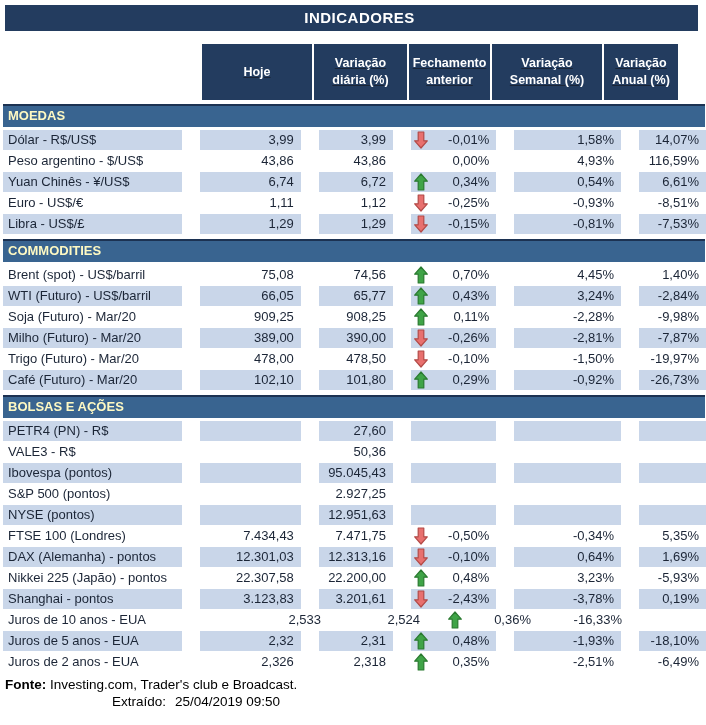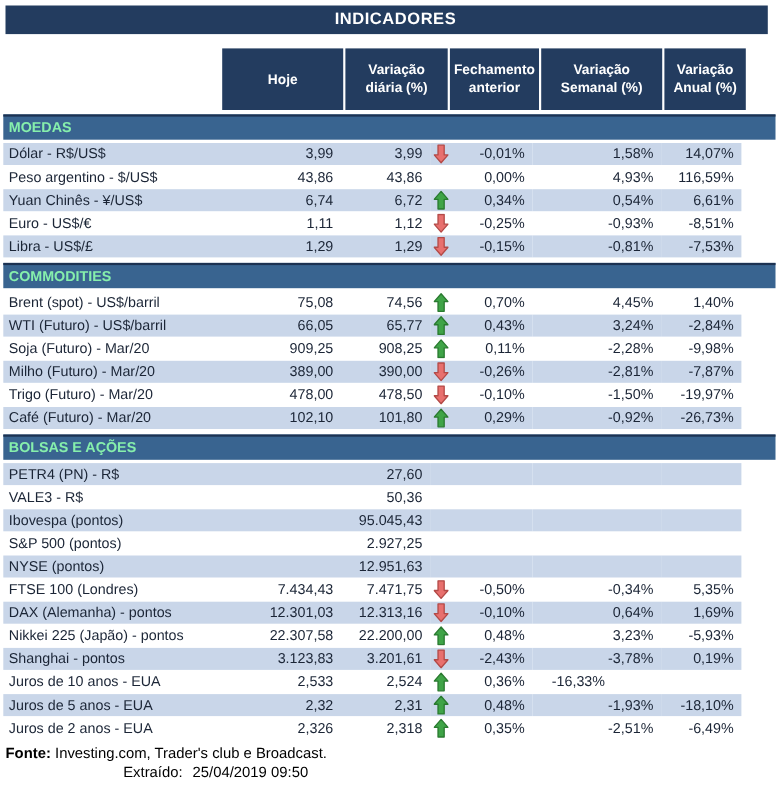--- a/index.html
+++ b/index.html
@@ -7,36 +7,36 @@
   body { font-family:"Liberation Sans", sans-serif; }
   .sheet{
     position:relative; width:706px; height:725px; background:#fff; overflow:hidden;
     color:var(--text-dark);
   }
   .title-bar{
     margin:5px 8px 0 5px; height:26px; background:var(--header-navy);
     color:#fff; font-weight:bold; font-size:15px; letter-spacing:.5px;
     text-align:center; line-height:26px;padding-left:16px;
   }
-  .header-row{ display:flex; gap:2px; margin:13px 0 0 3px; height:56px; }
+  .header-row{ display:flex; gap:2px; margin:13px 0 0 3px; height:56px;text-decoration:underline; }
   .header-spacer{ width:197px; }
   .header-cell{
     background:var(--header-navy); color:#fff; font-weight:bold; font-size:12.5px;
     display:flex; align-items:center; justify-content:center; text-align:center;
     padding:0 8px; line-height:1.35;
   }
   .hc-hoje{ width:110px; } .hc-fech{ width:81px; } .hc-diaria{ width:93px; padding:0 4px; }
   .hc-semanal{ width:110px; } .hc-anual{ width:74px; }
 
   .section-band{
     margin:4px 1px 3px 3px; width:702px; height:23px;
     background:var(--section-blue); border-top:2px solid var(--section-border);
-    color:#86efac; font-weight:bold; font-size:13px; line-height:20px; padding-left:5px;
+    color:#fef9c3; font-weight:bold; font-size:13px; line-height:20px; padding-left:5px;
   }
-  .row{ display:flex; gap:0; margin-left:3px; height:21px; font-size:13px; }
+  .row{ display:flex; gap:18px; margin-left:3px; height:21px; font-size:13px; }
   .cell{ height:20px; line-height:20px; text-align:right; padding-right:7px; overflow:hidden; white-space:nowrap; }
   .shaded .cell{ background:var(--row-blue); }
   .c-label{ width:197px; text-align:left; padding-left:5px; padding-right:2px; }
   .c-hoje{ width:110px; } .c-fech{ width:81px; }
   .c-diaria{ width:93px; display:flex; align-items:center; justify-content:space-between; padding:0 7px 0 3px; }
   .c-semanal{ width:117px; } .c-anual{ width:73px; }
   .arrow-slot{ width:15px; height:19px; display:inline-flex; align-items:center; }
   .arrow-slot svg{ display:block; }
   .diaria-val{ line-height:20px; }
 

